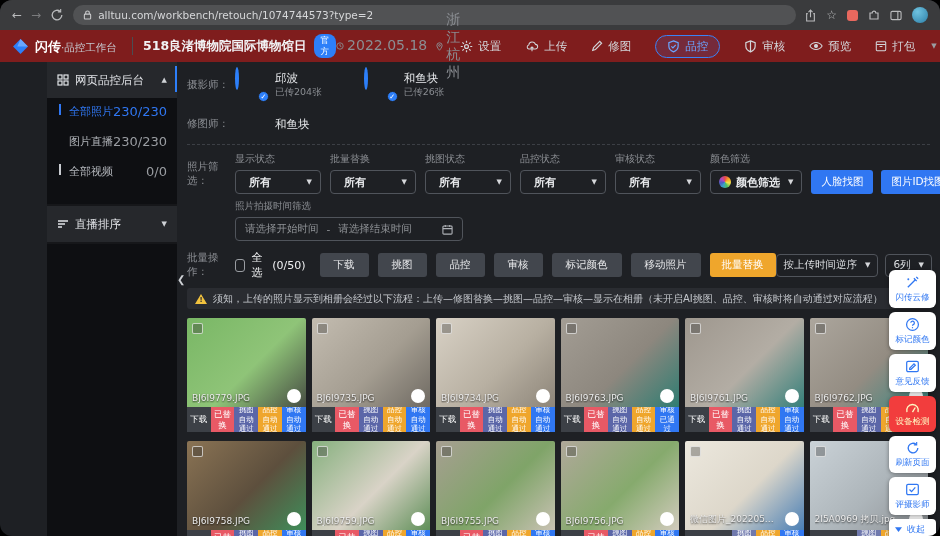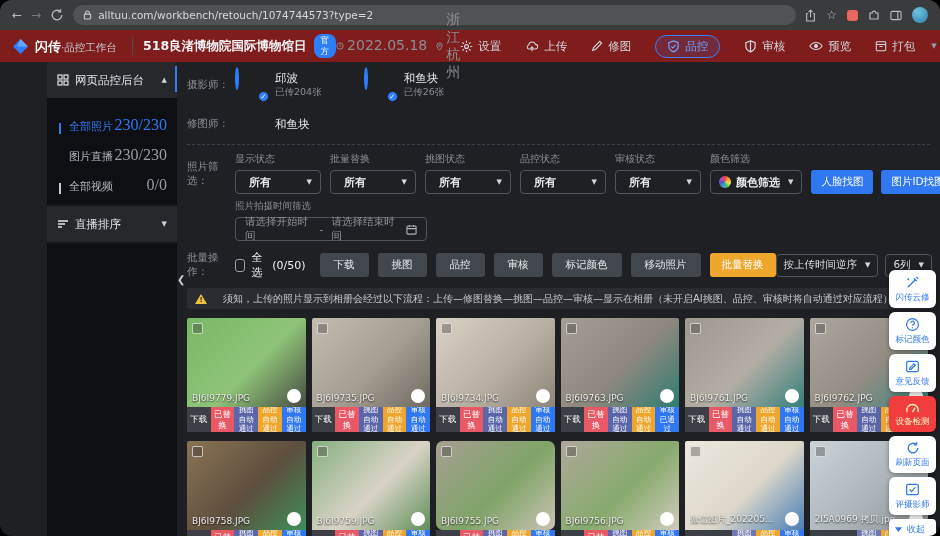--- a/index.html
+++ b/index.html
@@ -38,22 +38,22 @@
   .appbar-avatar { width:22px; height:22px; border-radius:50%; background:radial-gradient(circle at 35% 30%,#9fc08a,#4a6b52); }
   .caret-sm { font-size:7px; color:#9a9da2; margin-left:4px; }
 
   
   .appbody { display:flex; height:474px; position:relative;padding-left:47px; }
   .sidebar { width:130px; flex:none; background:#16171a; display:flex; flex-direction:column; }
   .sgroup { height:36px; background:#26282c; display:flex; align-items:center; gap:6px; padding:0 10px; color:#e2e4e8; font-size:11.5px; cursor:pointer; position:relative; }
   .sgroup .tri { margin-left:auto; font-size:7px; color:#cfd2d6; }
   .sgroup.first::after { content:""; position:absolute; right:0; top:4px; width:2px; height:26px; background:#2d7ff9; }
   .sitems { background:#0e0f12; padding:6px 0 10px; }
-  .sitem { height:30px; display:flex; align-items:flex-end; padding:0 10px 0 22px; font-size:11px; color:#b5b8bd; cursor:pointer; position:relative; }
-  .sitem .cnt { margin-left:auto; font-size:16px; color:#9a9da2;font-family:Liberation Serif, serif; }
+  .sitem { height:30px; display:flex; align-items:flex-start; padding:0 10px 0 22px; font-size:11px; color:#b5b8bd; cursor:pointer; position:relative; }
+  .sitem .cnt { margin-left:auto; font-size:13px; color:#9a9da2; }
   .sitem.has-bar::before { content:""; position:absolute; left:12px; width:2px; height:11px; background:#c9ccd1; }
   .sitem.active { color:#3077f2; }
   .sitem.active .cnt { color:#3077f2; }
   .sitem.active::before { background:#3077f2; }
   .sgroup.second { margin-top:2px; }
   .sidebar-rest { flex:1; background:#0e0f12; margin-top:2px; }
 
   main { flex:1; padding:6px 8px 0 10px; position:relative; overflow:hidden; }
 
   
@@ -79,37 +79,37 @@
   .dd .tri { font-size:7px; color:#d5d7da; }
   .wheel { width:12px; height:12px; border-radius:50%; background:conic-gradient(#e5484d,#f5a623,#f2e14c,#4cbf62,#3aa1c9,#4a5fc1,#b04ac1,#e5484d); flex:none; }
   .search-cluster { margin-left:auto; display:flex; align-items:center; gap:8px; margin-bottom:0; }
   .btn-blue { background:#3077f2; color:#fff; border:none; font-size:10.5px; padding:5px 10px; border-radius:3px; cursor:pointer; white-space:nowrap; font-family:inherit; }
   .search-box { display:flex; }
   .search-input { width:128px; height:24px; background:#3f434a; border:none; outline:none; color:#e7e9ec; font-size:10px; padding:0 8px; border-radius:3px 0 0 3px; font-family:inherit; }
   .search-input::placeholder { color:#9a9da2; }
 
   .time-block { margin-top:6px; margin-left:48px; }
   .time-label { font-size:9.5px; color:#8b8e93; margin-bottom:4px; }
-  .time-input { width:192px; height:24px; border:1px solid #50545b; border-radius:4px; display:flex; align-items:center; padding:0 9px; gap:8px; cursor:pointer; color:#8f9296; font-size:10.5px; }
+  .time-input { width:228px; height:24px; border:1px solid #50545b; border-radius:4px; display:flex; align-items:center; padding:0 9px; gap:8px; cursor:pointer; color:#8f9296; font-size:10.5px; }
   .time-input .cal { margin-left:auto; color:#aeb1b6; }
 
   
   .batch { display:flex; align-items:center; margin-top:9px; }
   .checkbox { width:13px; height:13px; border:1.5px solid #9a9da2; border-radius:3px; margin-right:6px; cursor:pointer; }
   .sel-label { font-size:11px; color:#f0f1f3; margin-right:4px; }
   .sel-count { font-size:11px; color:#f0f1f3; margin-right:14px; }
   .gbtns { display:flex; gap:9px; }
   .btn-gray { background:#42464d; color:#e8e9eb; border:none; font-size:10.5px; padding:5px 14px; border-radius:3px; cursor:pointer; font-family:inherit; white-space:nowrap; }
   .btn-orange { background:#efa62c; color:#fff; border:none; font-size:10.5px; padding:5px 12px; border-radius:3px; cursor:pointer; font-family:inherit; margin-left:9px; white-space:nowrap; }
   .order-cluster { margin-left:auto; display:flex; gap:7px; }
   .dd.small { min-width:0; padding:0 7px; height:23px; }
   .dd.small .dd-val { font-weight:normal; font-size:10.5px; color:#dcdee1; }
 
   
-  .notice { margin-top:8px; background:#2a2c31; border-radius:3px; height:21px; display:flex; align-items:center; padding:0 8px; gap:16px; }
+  .notice { margin-top:8px; background:#2a2c31; border-radius:3px; height:21px; display:flex; align-items:center; padding:0 8px; gap:6px; }
   .warn-tri { width:0; height:0; border-left:6px solid transparent; border-right:6px solid transparent; border-bottom:10px solid #f2c23e; position:relative; flex:none; }
   .warn-tri::after { content:"!"; position:absolute; left:-1.5px; top:2px; font-size:7px; font-weight:bold; color:#2a2c31; }
   .notice-text { font-size:10px; color:#c4c7cc; white-space:nowrap; overflow:hidden; }
   .notice-close { font-size:12px; color:#9a9da2; cursor:pointer; margin-left:2px; }
 
   
   .grid { display:grid; grid-template-columns:repeat(6,1fr); gap:9px 6px; margin-top:9px; margin-right:4px; }
   .card { display:flex; flex-direction:column; }
   .thumb { position:relative; height:89px; border-radius:2px 2px 0 0; overflow:hidden; cursor:pointer; }
   .cb { position:absolute; top:5px; left:5px; width:11px; height:11px; border:1.5px solid rgba(255,255,255,.65); background:rgba(50,50,50,.35); border-radius:2px; cursor:pointer; }
@@ -596,21 +596,21 @@
             </div>
             <div class="pbtns">
               <button class="pbtn t-dark">下载</button>
               <button class="pbtn t-red">已替换</button>
               <button class="pbtn t-indigo">挑图自动通过</button>
               <button class="pbtn t-orange">品控自动通过</button>
               <button class="pbtn t-blue">审核自动通过</button>
             </div>
           </div>
           <div class="card">
-            <div class="thumb" style="background: linear-gradient(135deg, rgb(167, 159, 146) 0%, rgb(127, 164, 104) 55%, rgb(201, 194, 180) 100%); border-radius: 7px;">
+            <div class="thumb" style="background: linear-gradient(135deg, rgb(167, 159, 146) 0%, rgb(127, 164, 104) 55%, rgb(201, 194, 180) 100%);">
               <span class="cb"></span>
               <span class="fname">BJ6I9755.JPG</span>
               <span class="circle"></span>
             </div>
             <div class="pbtns">
               <button class="pbtn t-dark">下载</button>
               <button class="pbtn t-red">已替换</button>
               <button class="pbtn t-indigo">挑图自动通过</button>
               <button class="pbtn t-orange">品控自动通过</button>
               <button class="pbtn t-blue">审核自动通过</button>

